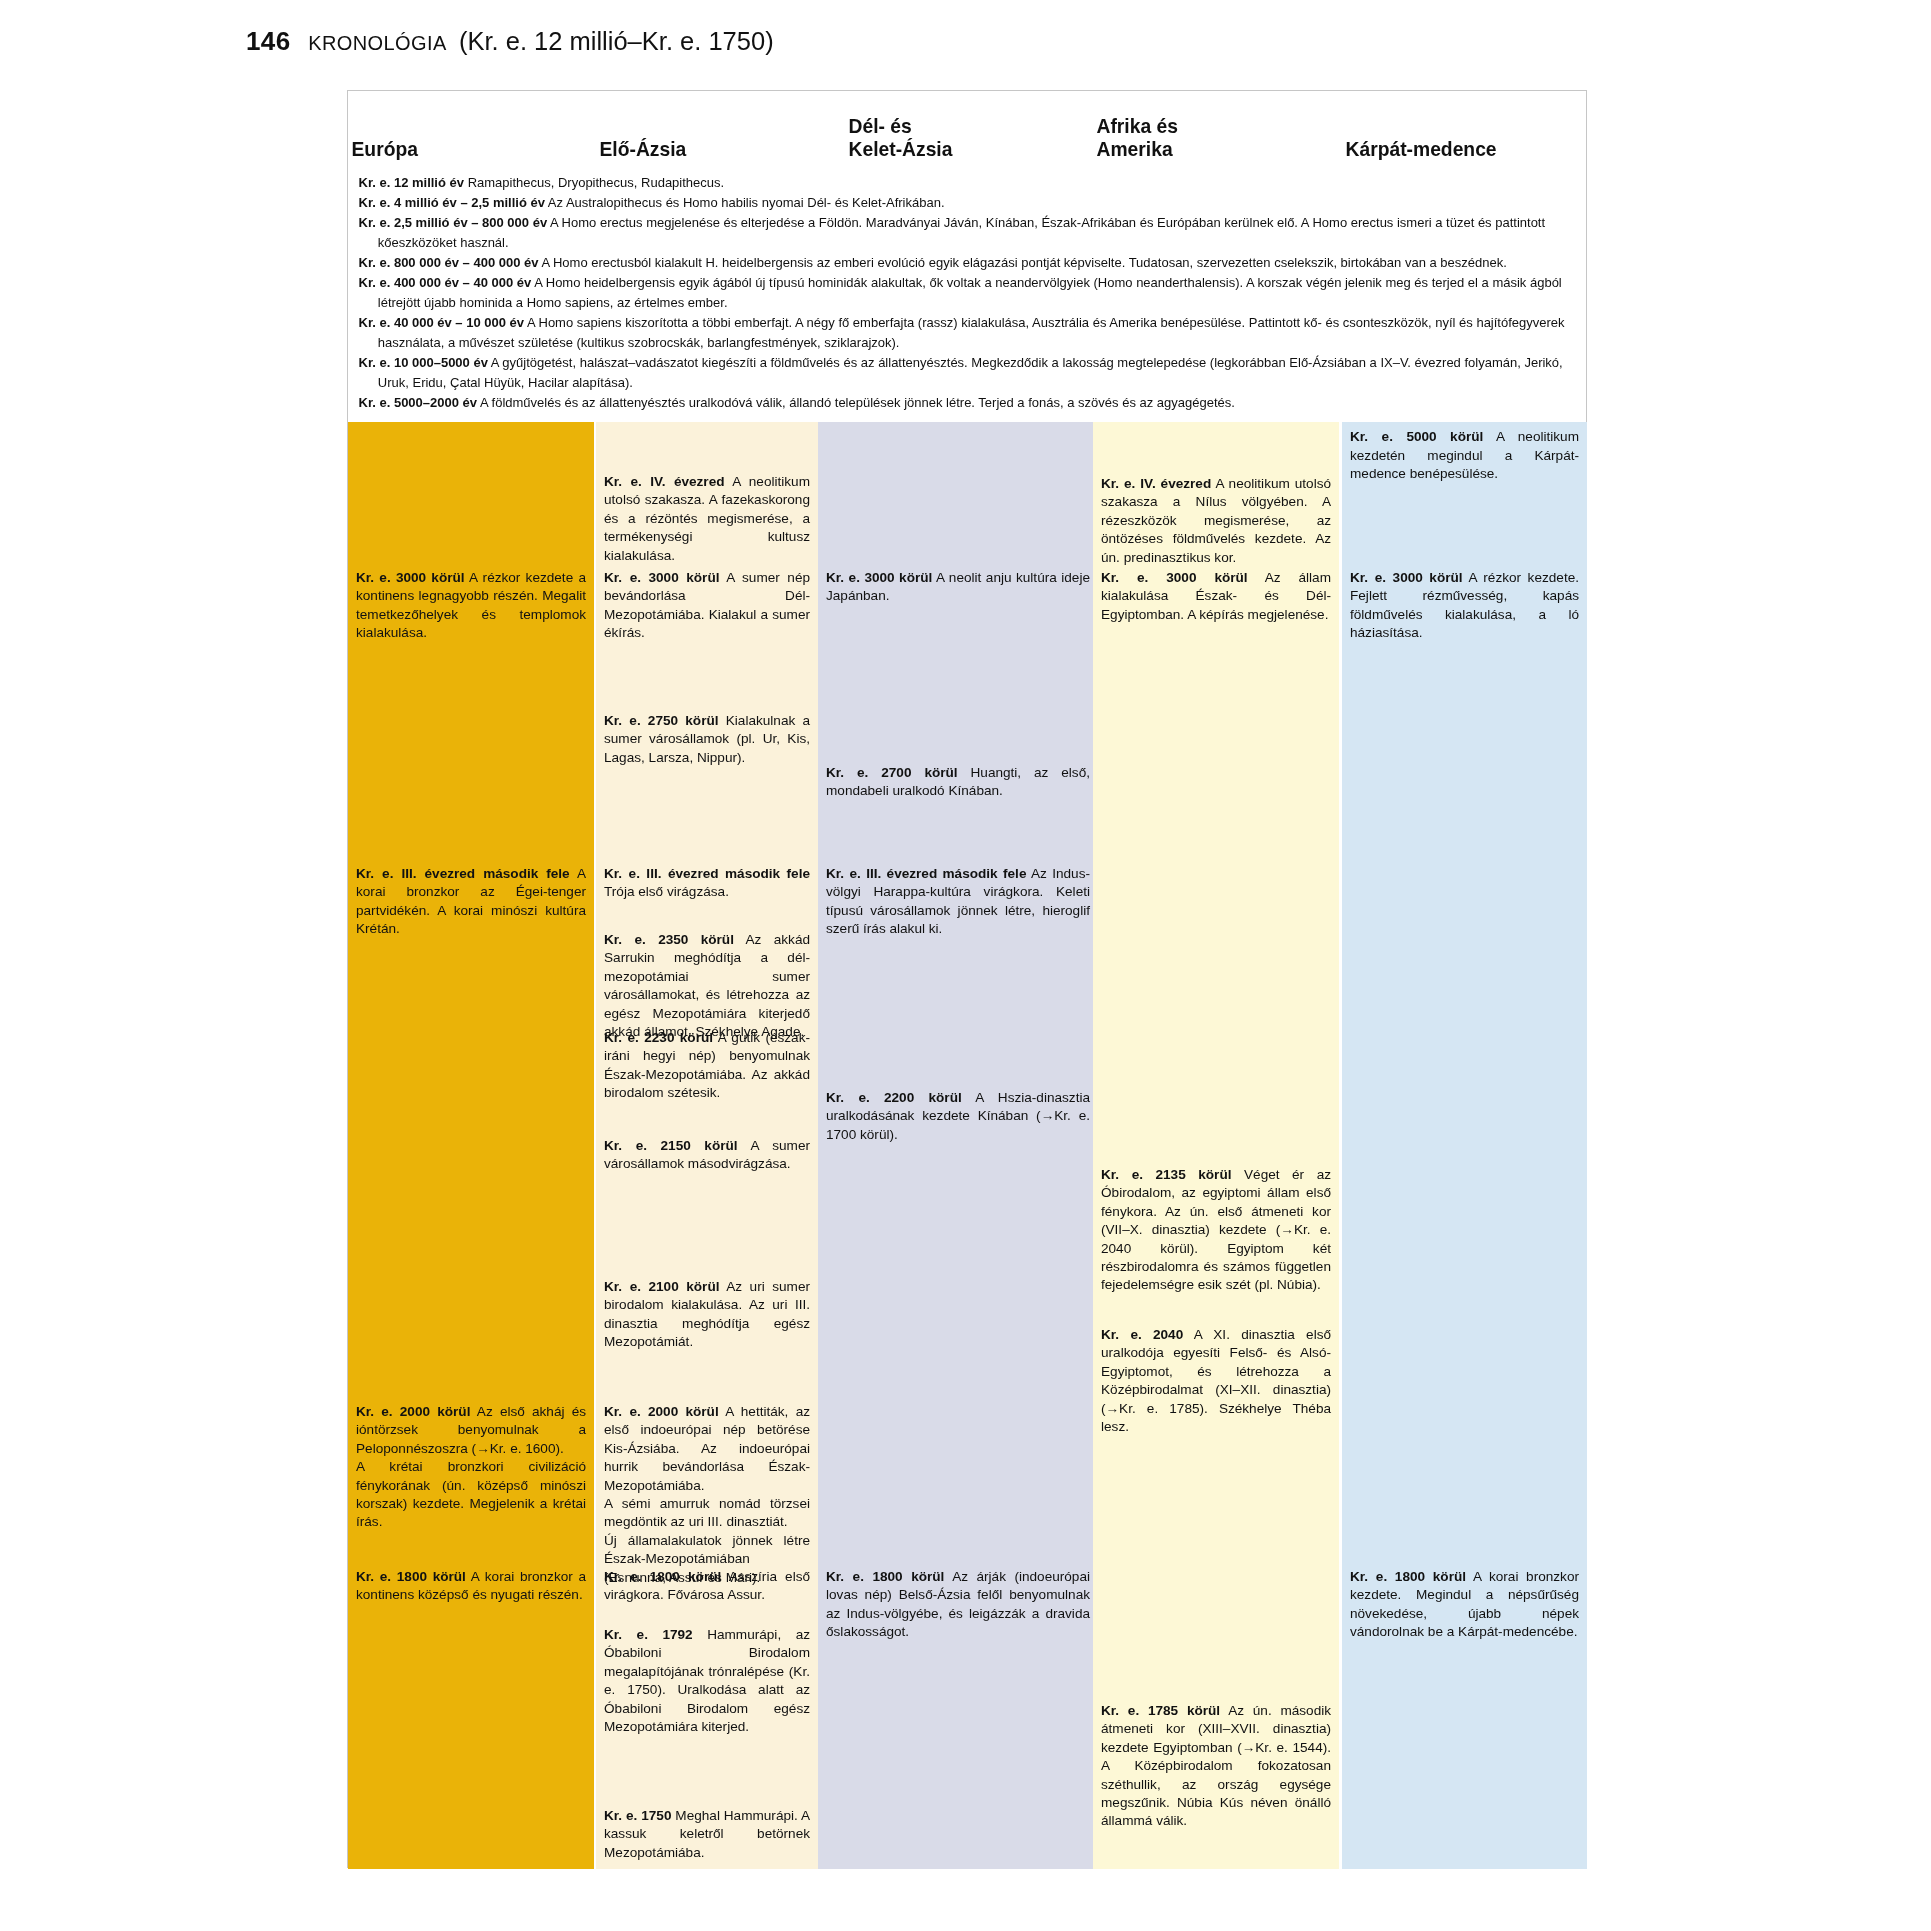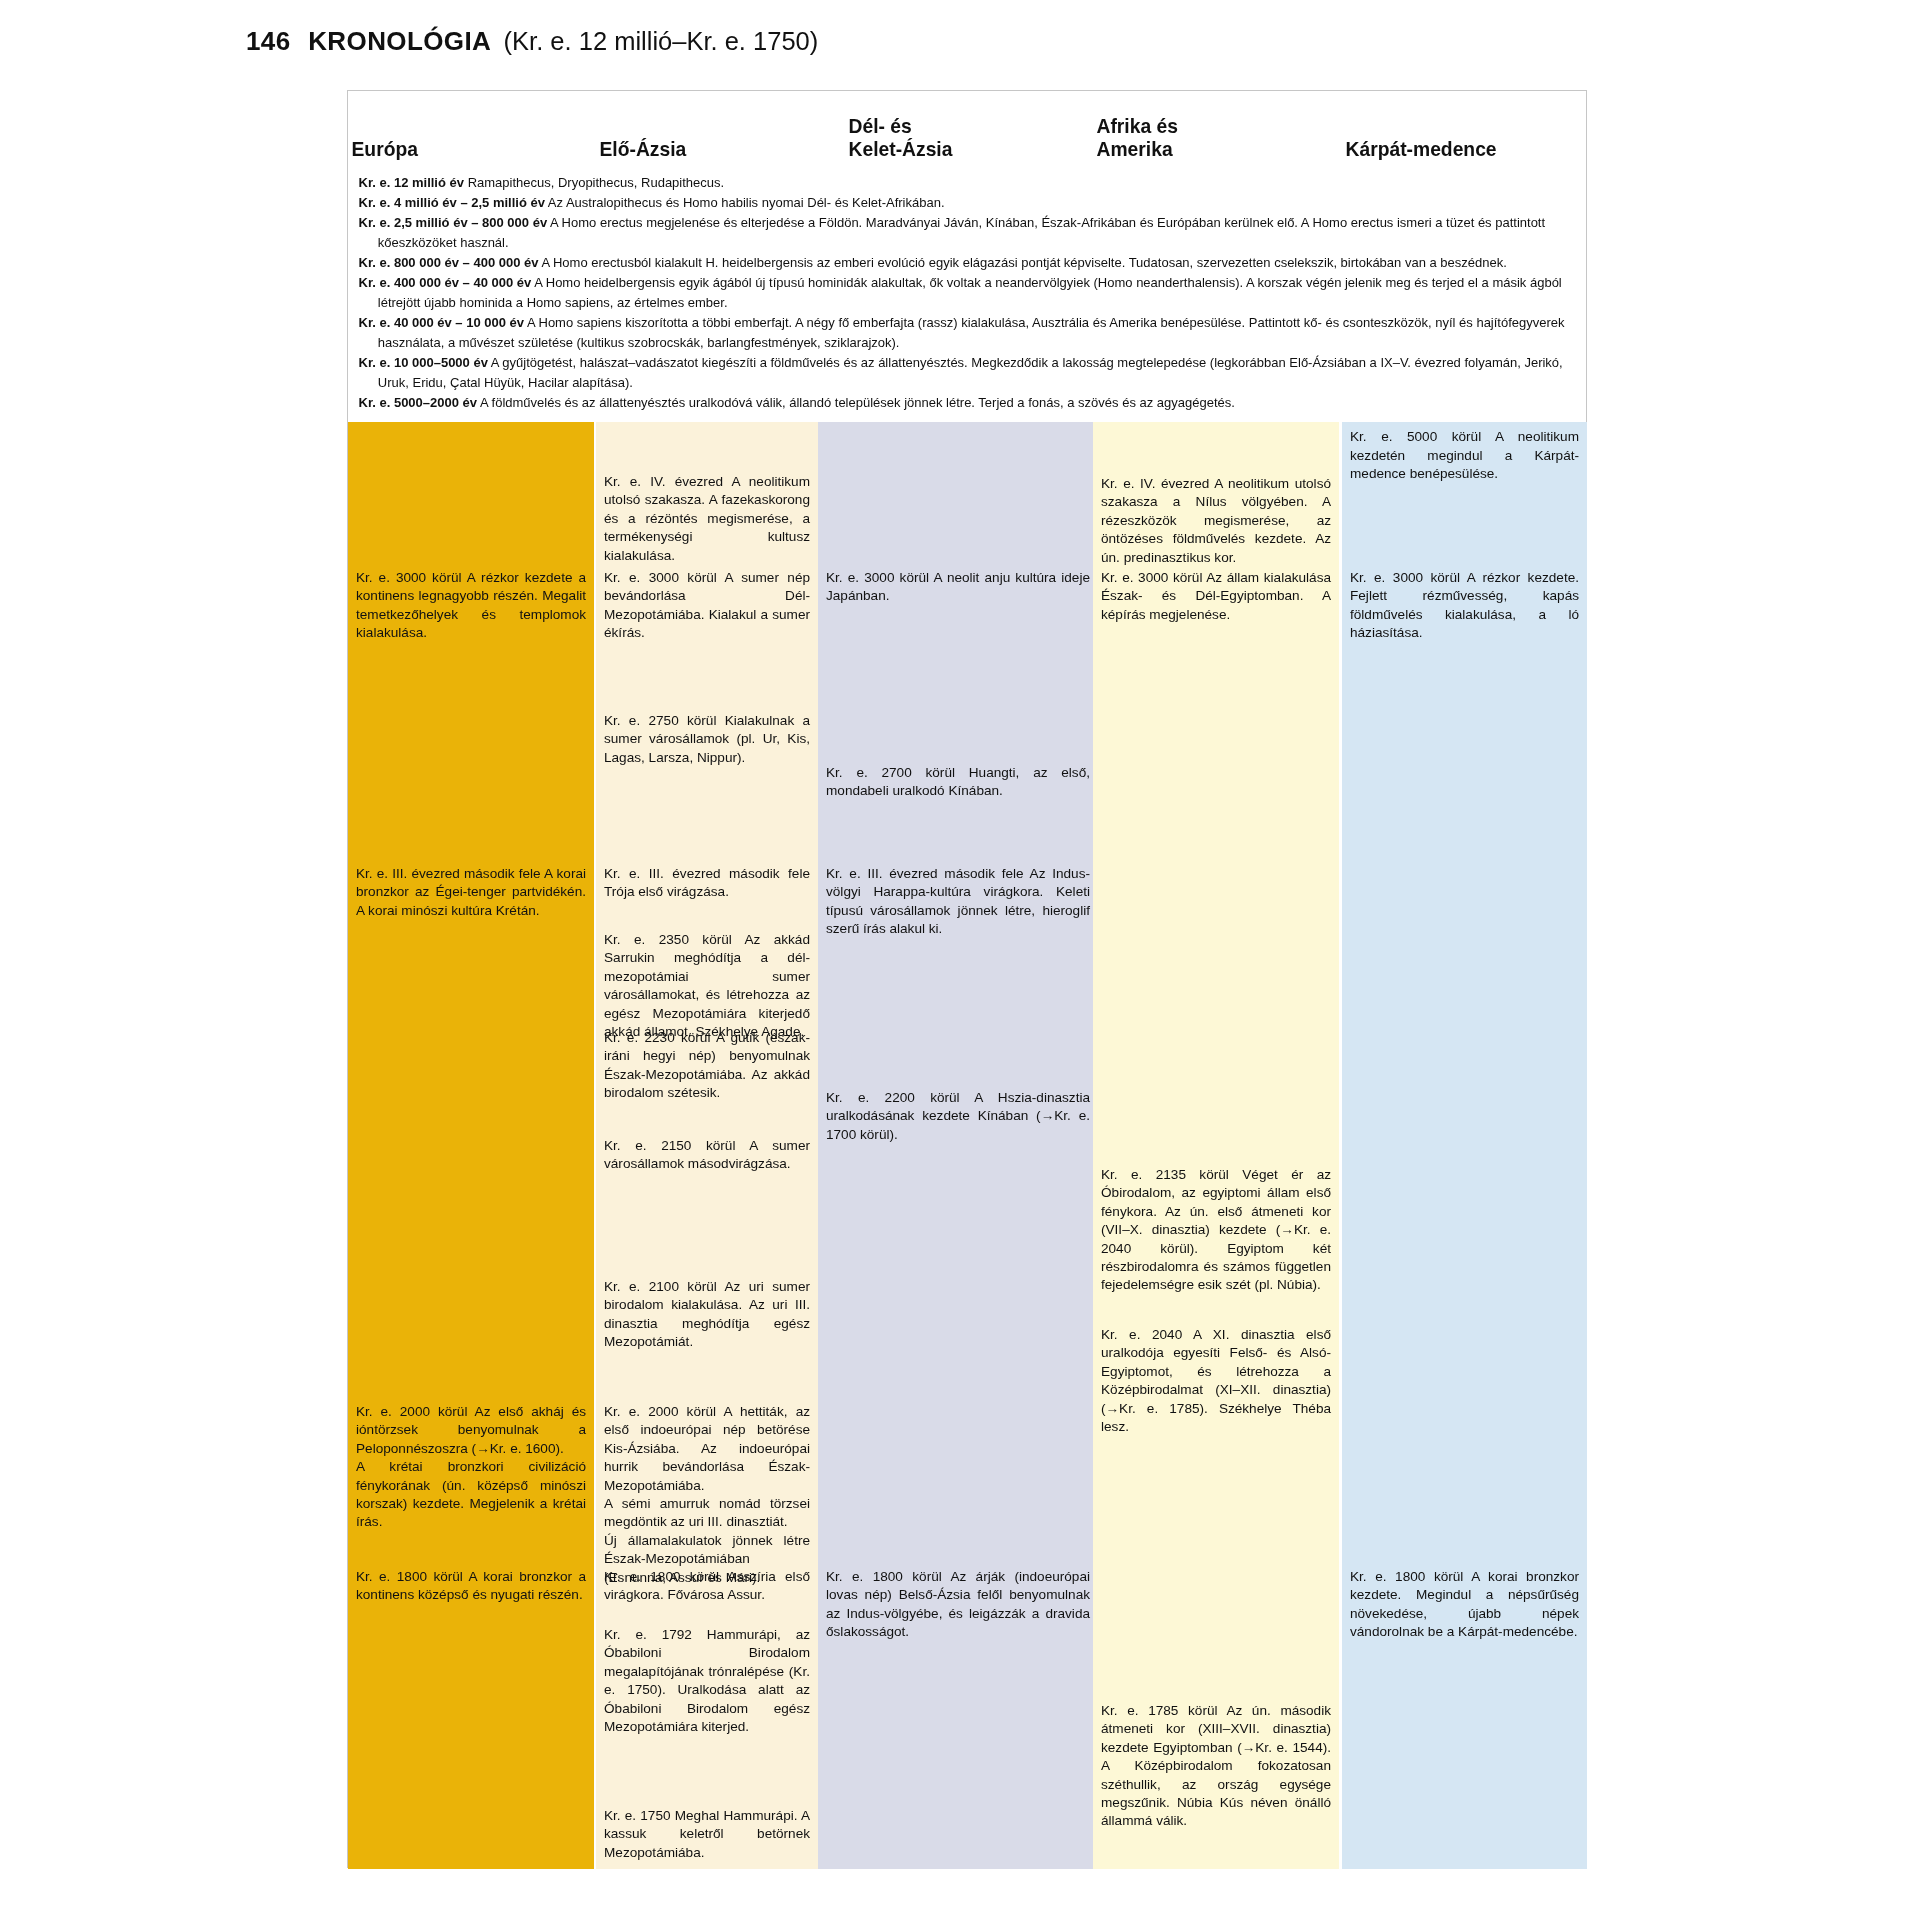--- a/index.html
+++ b/index.html
@@ -2,21 +2,21 @@
 <html style="font-size:14px"><head>
 <meta charset="utf-8">
 <style>
   html,body { margin:0; padding:0; background:#ffffff; }
   .page {
     position:relative; width:1931px; height:1931px; background:#ffffff;
     font-family:"Liberation Sans", sans-serif; color:#111;
   }
   .title-row { position:absolute; left:246px; top:26px; display:flex; align-items:baseline; gap:17.6px; }
   .page-number { font-size:26px; font-weight:bold; letter-spacing:0.4px; }
-  .page-title  { font-size:26px; font-weight:bold; letter-spacing:0.4px; }
+  .page-title  { font-size:20px; font-weight:normal; letter-spacing:0.4px; }
   .page-subtitle { font-size:25.5px; font-weight:normal; margin-left:-5.3px; }
 
   .chrono-table {
     position:absolute; left:347px; top:90px; width:1240px; height:1778px;
     border:0.9px solid #c6c6c6; background:#ffffff; box-sizing:border-box;
   }
   .col-headers { position:absolute; left:0; top:0; width:100%; height:75px; }
   .col-header {
     position:absolute; bottom:5.3px; font-size:19.3px; font-weight:bold;
     white-space:pre-line; line-height:23px; padding-left:3.5px;
@@ -39,21 +39,21 @@
   .col-0 { left:0px;    width:246px; }
   .col-1 { left:248px;  width:222px; }
   .col-2 { left:470px;  width:280px; }
   .col-3 { left:745px;  width:246px; }
   .col-4 { left:994px; width:245px; }
 
   .entry {
     position:absolute; left:0; width:100%; box-sizing:border-box;
     padding:0 8px; font-size:13.6px; line-height:18.4px; text-align:justify;
   }
-  .entry b { font-weight:normal; }
+  .entry b { font-weight:bold; }
   .entry span { white-space:pre-line; }
 </style>
 </head>
 <body>
 
 <div class="page">
 
   <div class="title-row">
     <span class="page-number">146</span>
     <span class="page-title">KRONOLÓGIA</span>

